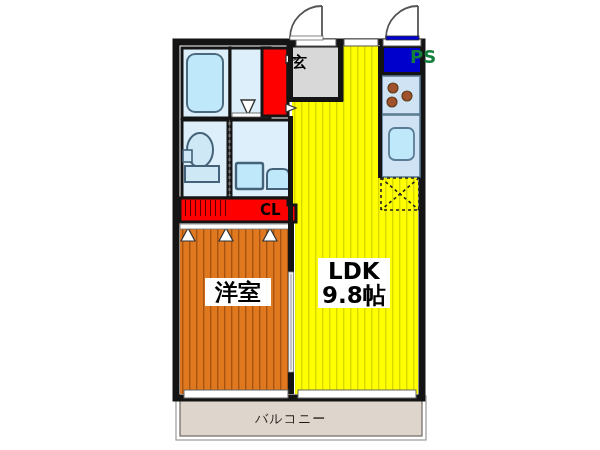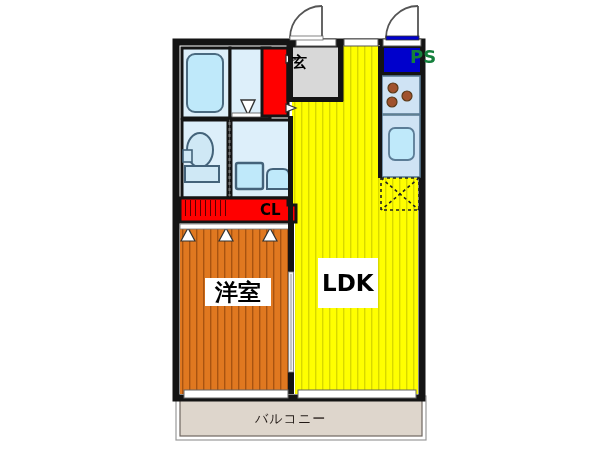--- a/index.html
+++ b/index.html
@@ -27,21 +27,21 @@
     color: #000000;
     font-weight: bold;
     text-align: center;
     line-height: 1.05;
     white-space: nowrap;
     font-family: "DejaVu Sans", "Liberation Sans", sans-serif;
   }
   #label-ldk {
     left: 318px; top: 258px;
     font-size: 23px;
-    padding: 13px 4px;
+    padding: 1px 4px;
   }
   #label-washitsu {
     left: 205px; top: 278px;
     font-size: 23px;
     padding: 2px 10px;
   }
   #label-genkan {
     left: 292px; top: 55px;
     font-size: 15px;
     background: transparent;
@@ -217,20 +217,21 @@
   </g>
   <g>
     <path d="M 386 38 A 32 32 0 0 1 418 6" fill="none" stroke="#555555" stroke-width="1.8"></path>
     <line x1="418" y1="6" x2="418" y2="38" stroke="#555555" stroke-width="1.8"></line>
     <rect x="386" y="36" width="33" height="4" fill="#0000cc" stroke="#333" stroke-width="0.8"></rect>
   </g>
 </svg>
 
 <div class="lbl" id="label-ldk">
   <div>LDK</div>
+  <div>9.8帖</div>
 </div>
 
 <div class="lbl" id="label-washitsu">
   <div>洋室</div>
 </div>
 
 <div class="lbl" id="label-genkan">玄</div>
 
 <div class="lbl" id="label-cl">CL</div>
 

